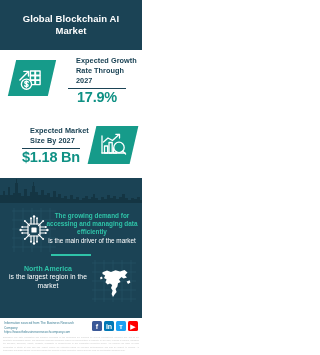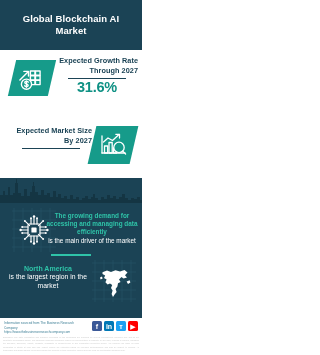--- a/index.html
+++ b/index.html
@@ -35,21 +35,21 @@
     position:absolute;
     background:#169b8a;
     transform:skewX(-13deg);
     display:flex;align-items:center;justify-content:center;
   }
   .para > svg{transform:skewX(13deg);}
 
   .stat-block{position:absolute;}
   .stat-label{
     color:#1b4355;font-size:7.3px;font-weight:bold;line-height:1.35;
-    text-align:right;letter-spacing:.05px;
+    text-align:left;letter-spacing:.05px;margin-left:20px;
   }
   .rule{
     height:1.2px;background:#1b4355;margin:2.5px auto 1px auto;width:58px;
   }
   .stat-value{
     color:#0f9184;font-size:14.5px;font-weight:bold;text-align:center;
     letter-spacing:-.2px;line-height:1.1;
   }
 
   
@@ -140,40 +140,41 @@
         <rect x="18.6" y="15.4" width="4.6" height="4.2" fill="none"></rect>
         <circle cx="9.6" cy="19.2" r="5.1" fill="#169b8a"></circle>
         <path d="M9.6 16.2 L9.6 22.2"></path>
         <path d="M11.3 17.3 C11.3 16.5 10.5 16.1 9.6 16.1 C8.6 16.1 7.9 16.6 7.9 17.4 C7.9 19.2 11.3 18.4 11.3 20.3 C11.3 21.1 10.6 21.6 9.6 21.6 C8.6 21.6 7.9 21.2 7.9 20.4"></path>
       </svg>
     </div>
 
     <div class="stat-block" style="left:56px;top:6px;width:82px;">
       <div class="stat-label">Expected Growth Rate Through 2027</div>
       <div class="rule"></div>
-      <div class="stat-value">31.6%</div>
+      <div class="stat-value">17.9%</div>
     </div>
 
     <div class="para" style="right:8px;top:76px;width:42px;height:38px;">
       <svg width="31" height="28" viewBox="0 0 31 28" fill="none" stroke="#ffffff" stroke-width="1.3" stroke-linecap="round" stroke-linejoin="round">
         <path d="M4 22 L27 22"></path>
         <path d="M4 22 L4 5"></path>
         <rect x="6.5" y="15" width="3.2" height="7"></rect>
         <rect x="11" y="11.5" width="3.2" height="10.5"></rect>
         <rect x="15.5" y="17" width="3.2" height="5"></rect>
         <path d="M5.5 11 L10 7 L14.5 9.5 L21 3.5"></path>
         <path d="M17.8 3.3 L21.5 3.3 L21.5 7"></path>
         <circle cx="21" cy="16.4" r="5.2" fill="#169b8a"></circle>
         <path d="M24.8 20.2 L27.6 23"></path>
       </svg>
     </div>
 
     <div class="stat-block" style="left:10px;top:76px;width:82px;">
       <div class="stat-label">Expected Market Size By 2027</div>
       <div class="rule"></div>
+      <div class="stat-value">$1.18 Bn</div>
     </div>
   </div>
 
   <div class="dark-panel">
 
     <svg class="skyline" viewBox="0 0 142 26" preserveAspectRatio="none">
       <path fill="#143543" d="M0,26 L0,18 L3,18 L3,14 L5,14 L5,18 L8,18 L8,10 L10,10 L10,18
         L13,18 L13,16 L15,16 L15,6 L16,6 L16,2 L17,2 L17,6 L18,6 L18,16 L21,16 L21,19 L24,19
         L24,12 L27,12 L27,19 L30,19 L30,15 L32,15 L32,9 L33,9 L33,5 L34,5 L34,9 L35,9 L35,15
         L38,15 L38,18 L41,18 L41,13 L44,13 L44,18 L47,18 L47,16 L50,16 L50,20 L53,20 L53,14

